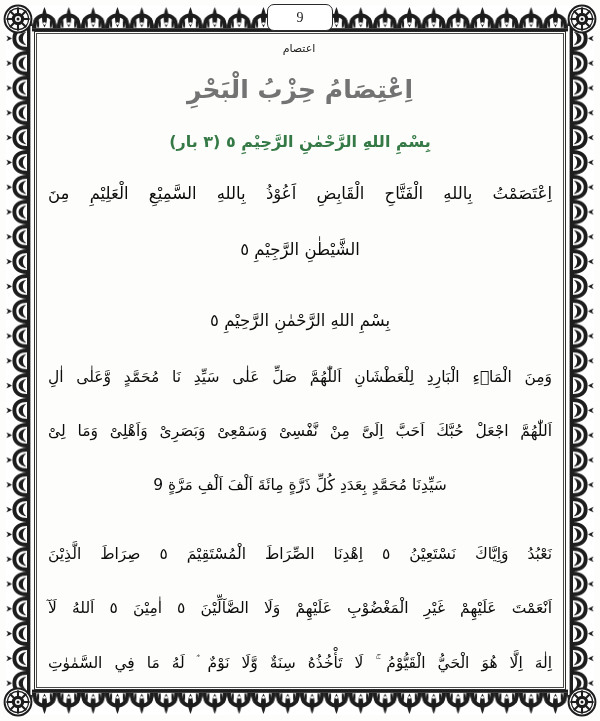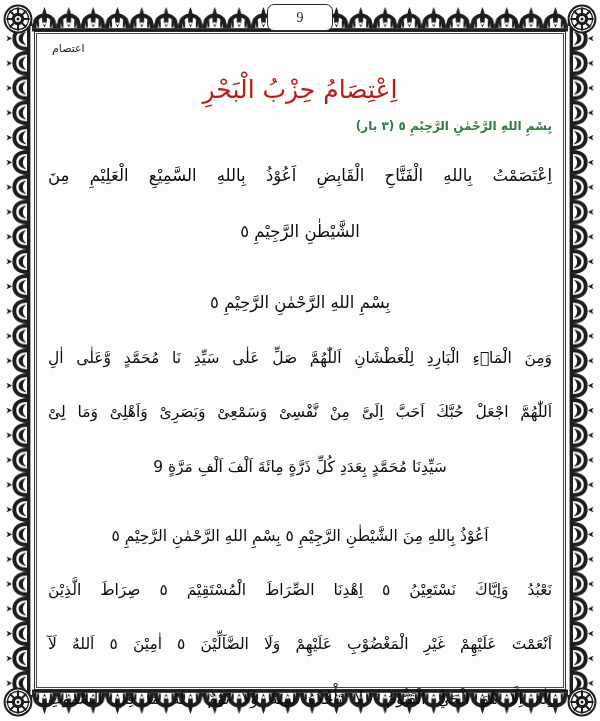--- a/index.html
+++ b/index.html
@@ -129,48 +129,48 @@
     height: 649px;
     box-sizing: border-box;
     padding: 4px 8px 0 8px;
     direction: rtl;
     text-align: center;
     z-index: 3;
   }
 
   .running-head {
     direction: rtl;
-    text-align: left;
+    text-align: center;
     font-family: "DejaVu Sans", sans-serif;
     font-size: 11px;
     color: #1b1b1b;
     padding: 2px 6px 0 4px;
     letter-spacing: 0;
   }
 
   .main-title {
     margin-top: 16px;
     font-family: "DejaVu Sans", sans-serif;
     font-size: 25px;
-    font-weight: normal;
-    color: #b91c1c;
+    font-weight: bold;
+    color: #737373;
     line-height: 1.5;
     direction: rtl;
     text-align: center;
   }
 
   .basmala-green {
-    margin-top: 8px;
-    font-family: "DejaVu Sans", sans-serif;
-    font-size: 12px;
+    margin-top: 20px;
+    font-family: "DejaVu Sans", sans-serif;
+    font-size: 16px;
     font-weight: bold;
     color: #357a46;
     line-height: 1.6;
     direction: rtl;
-    text-align: right;
+    text-align: center;
   }
 
   .verse-block {
     margin-top: 16px;
     direction: rtl;
   }
   .verse-block.tight { margin-top: 10px; }
 
   .verse-line {
     font-family: "DejaVu Sans", sans-serif;
@@ -341,20 +341,19 @@
     <div class="verse-block tight">
       <div class="verse-line center-only">بِسْمِ اللهِ الرَّحْمٰنِ الرَّحِيْمِ ٥</div>
       <div class="verse-line justify small">وَمِنَ الْمَاۤءِ الْبَارِدِ لِلْعَطْشَانِ اَللّٰهُمَّ صَلِّ عَلٰى سَيِّدِ نَا مُحَمَّدٍ وَّعَلٰى اٰلِ</div>
       <div class="verse-line justify small">اَللّٰهُمَّ اجْعَلْ حُبَّكَ اَحَبَّ اِلَىَّ مِنْ نَّفْسِىْ وَسَمْعِىْ وَبَصَرِىْ وَاَهْلِىْ وَمَا لِىْ</div>
       <div class="verse-line center-only small">سَيِّدِنَا مُحَمَّدٍ بِعَدَدِ كُلِّ ذَرَّةٍ مِائَةَ اَلْفَ اَلْفِ مَرَّةٍ 9</div>
     </div>
 
     <div class="spacer-md"></div>
 
     <div class="verse-block tight">
-      <div class="verse-line center-only small">اَعُوْذُ بِاللهِ مِنَ الشَّيْطٰنِ الرَّجِيْمِ ٥ بِسْمِ اللهِ الرَّحْمٰنِ الرَّحِيْمِ ٥</div>
       <div class="verse-line justify small">نَعْبُدُ وَاِيَّاكَ نَسْتَعِيْنُ ٥ اِهْدِنَا الصِّرَاطَ الْمُسْتَقِيْمَ ٥ صِرَاطَ الَّذِيْنَ</div>
       <div class="verse-line justify small">اَنْعَمْتَ عَلَيْهِمْ غَيْرِ الْمَغْضُوْبِ عَلَيْهِمْ وَلَا الضَّآلِّيْنَ ٥ اٰمِيْنَ ٥ اَللهُ لَآ</div>
       <div class="verse-line justify small">اِلٰهَ اِلَّا هُوَ الْحَيُّ الْقَيُّوْمُ ۚ لَا تَأْخُذُهُ سِنَةٌ وَّلَا نَوْمٌ ۘ لَهُ مَا فِي السَّمٰوٰتِ</div>
     </div>
 
   </div>
 </div>
 
 </body></html>

